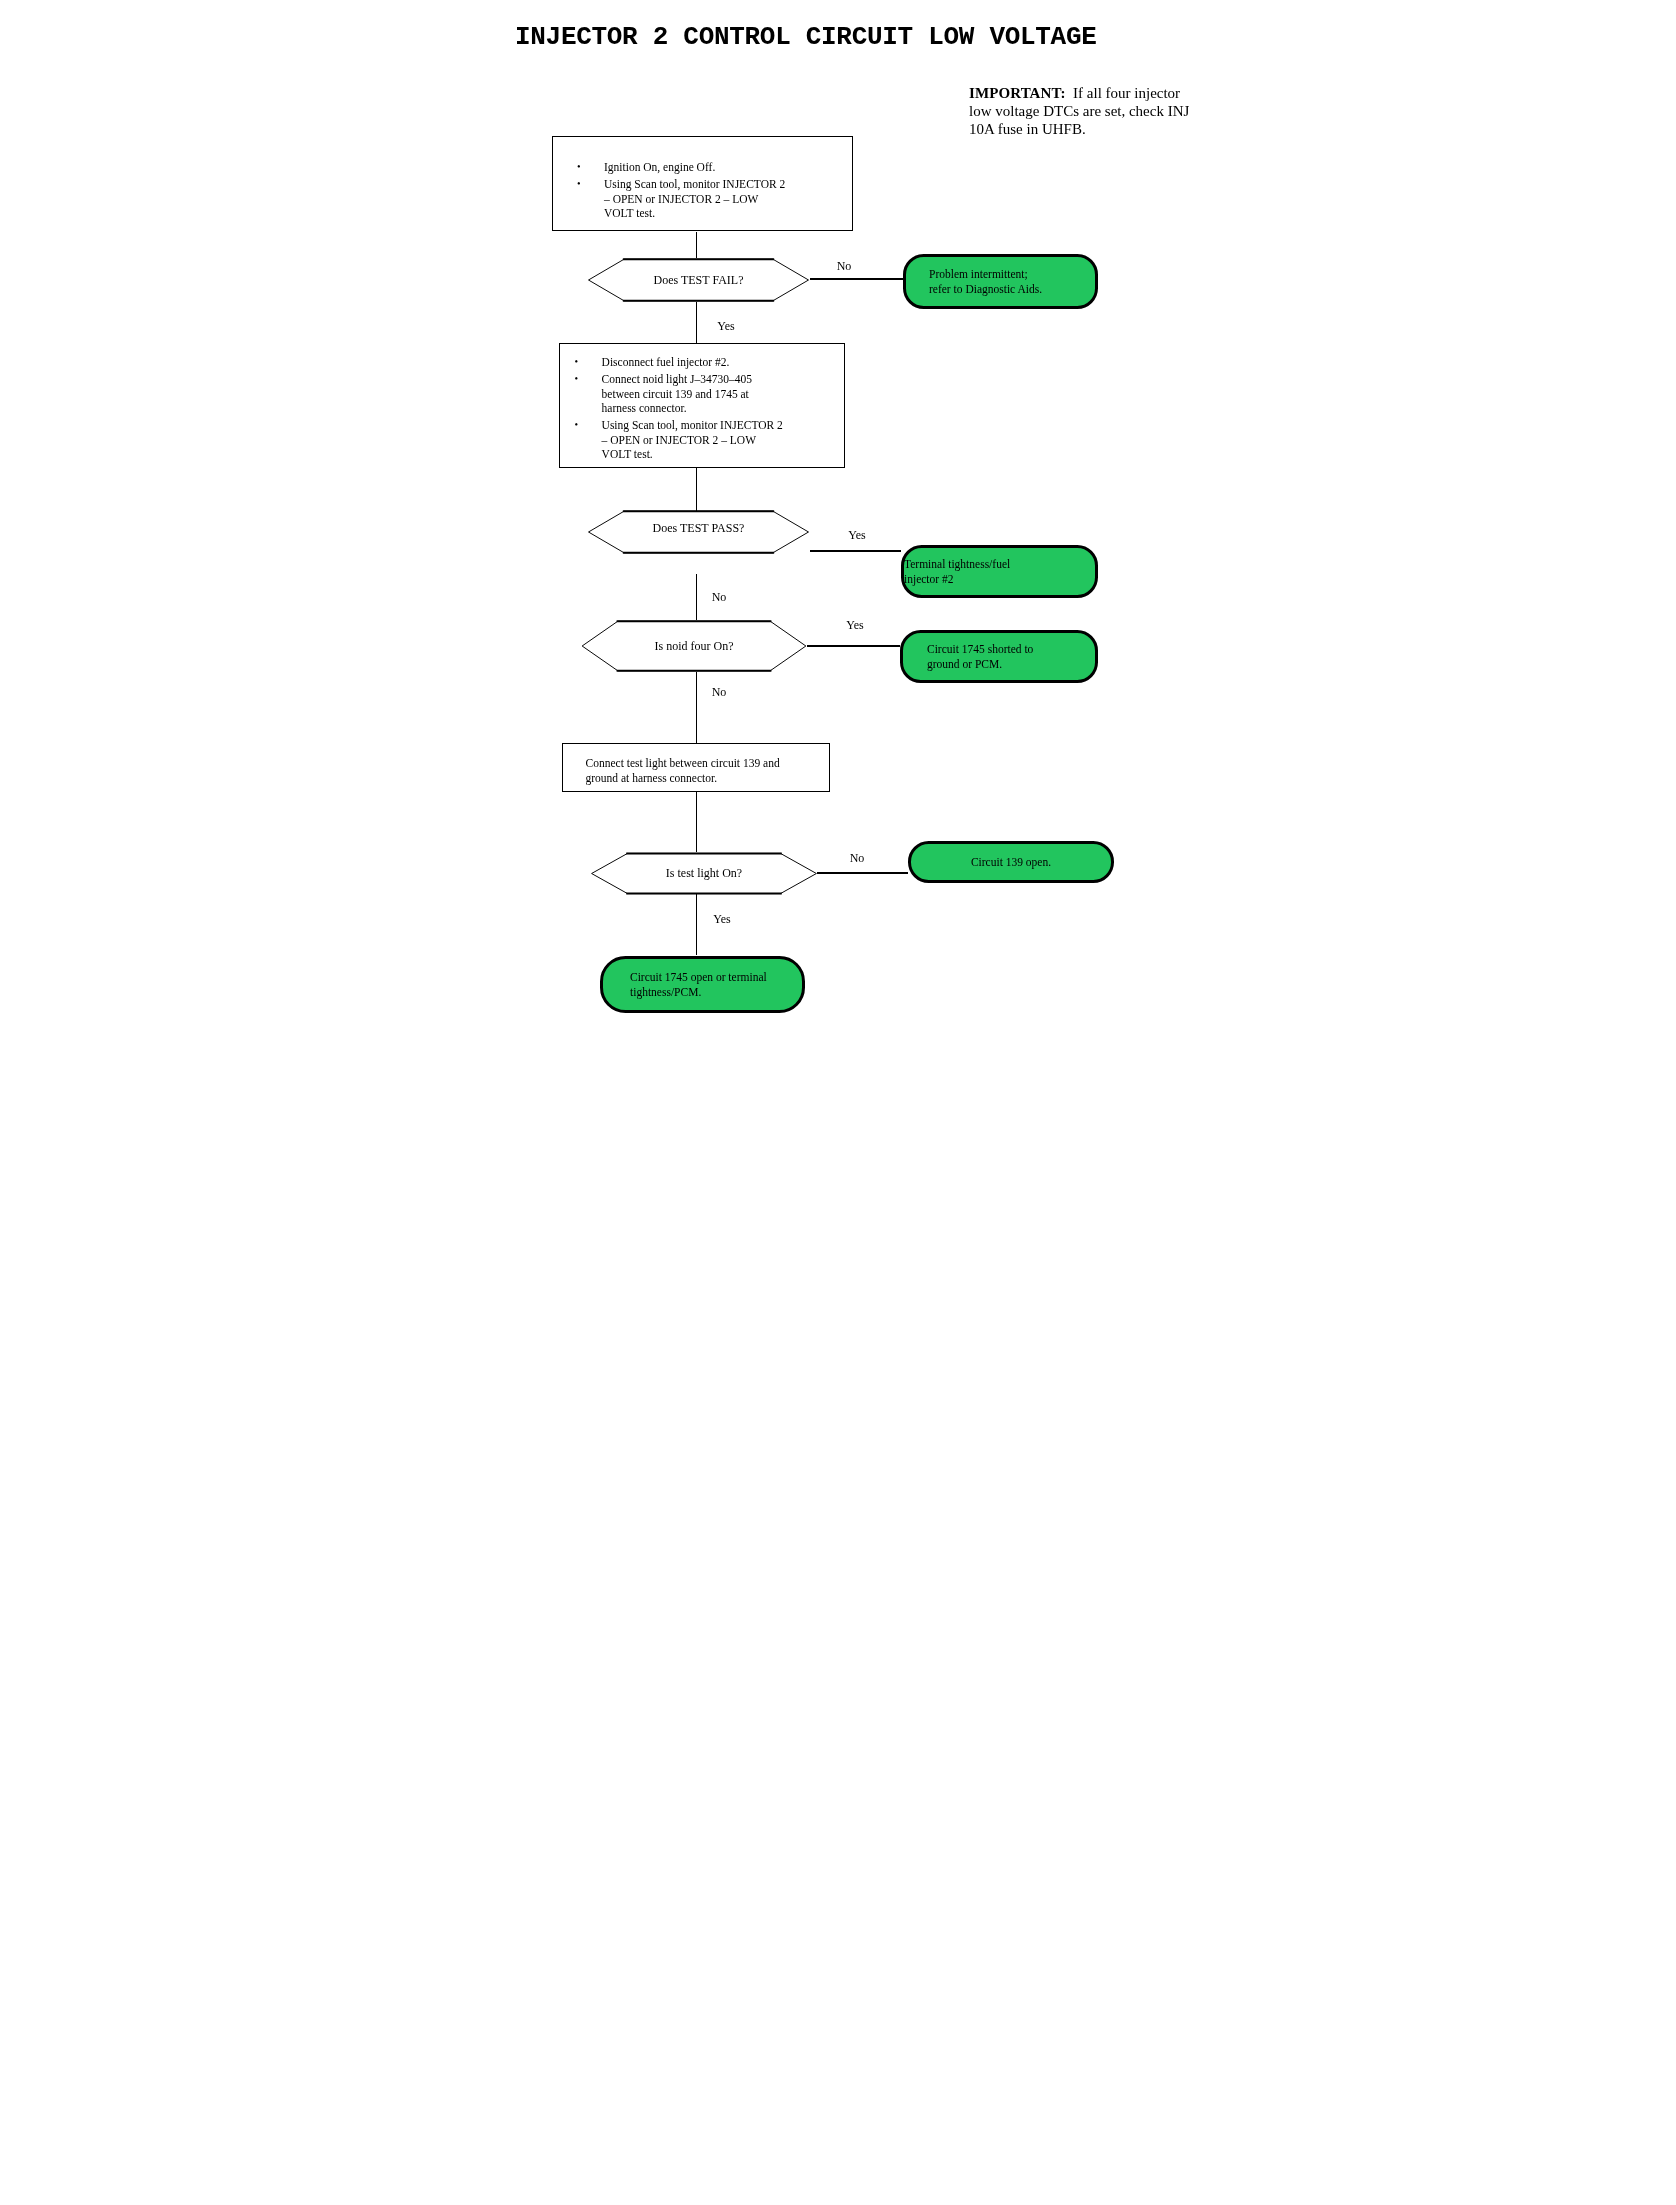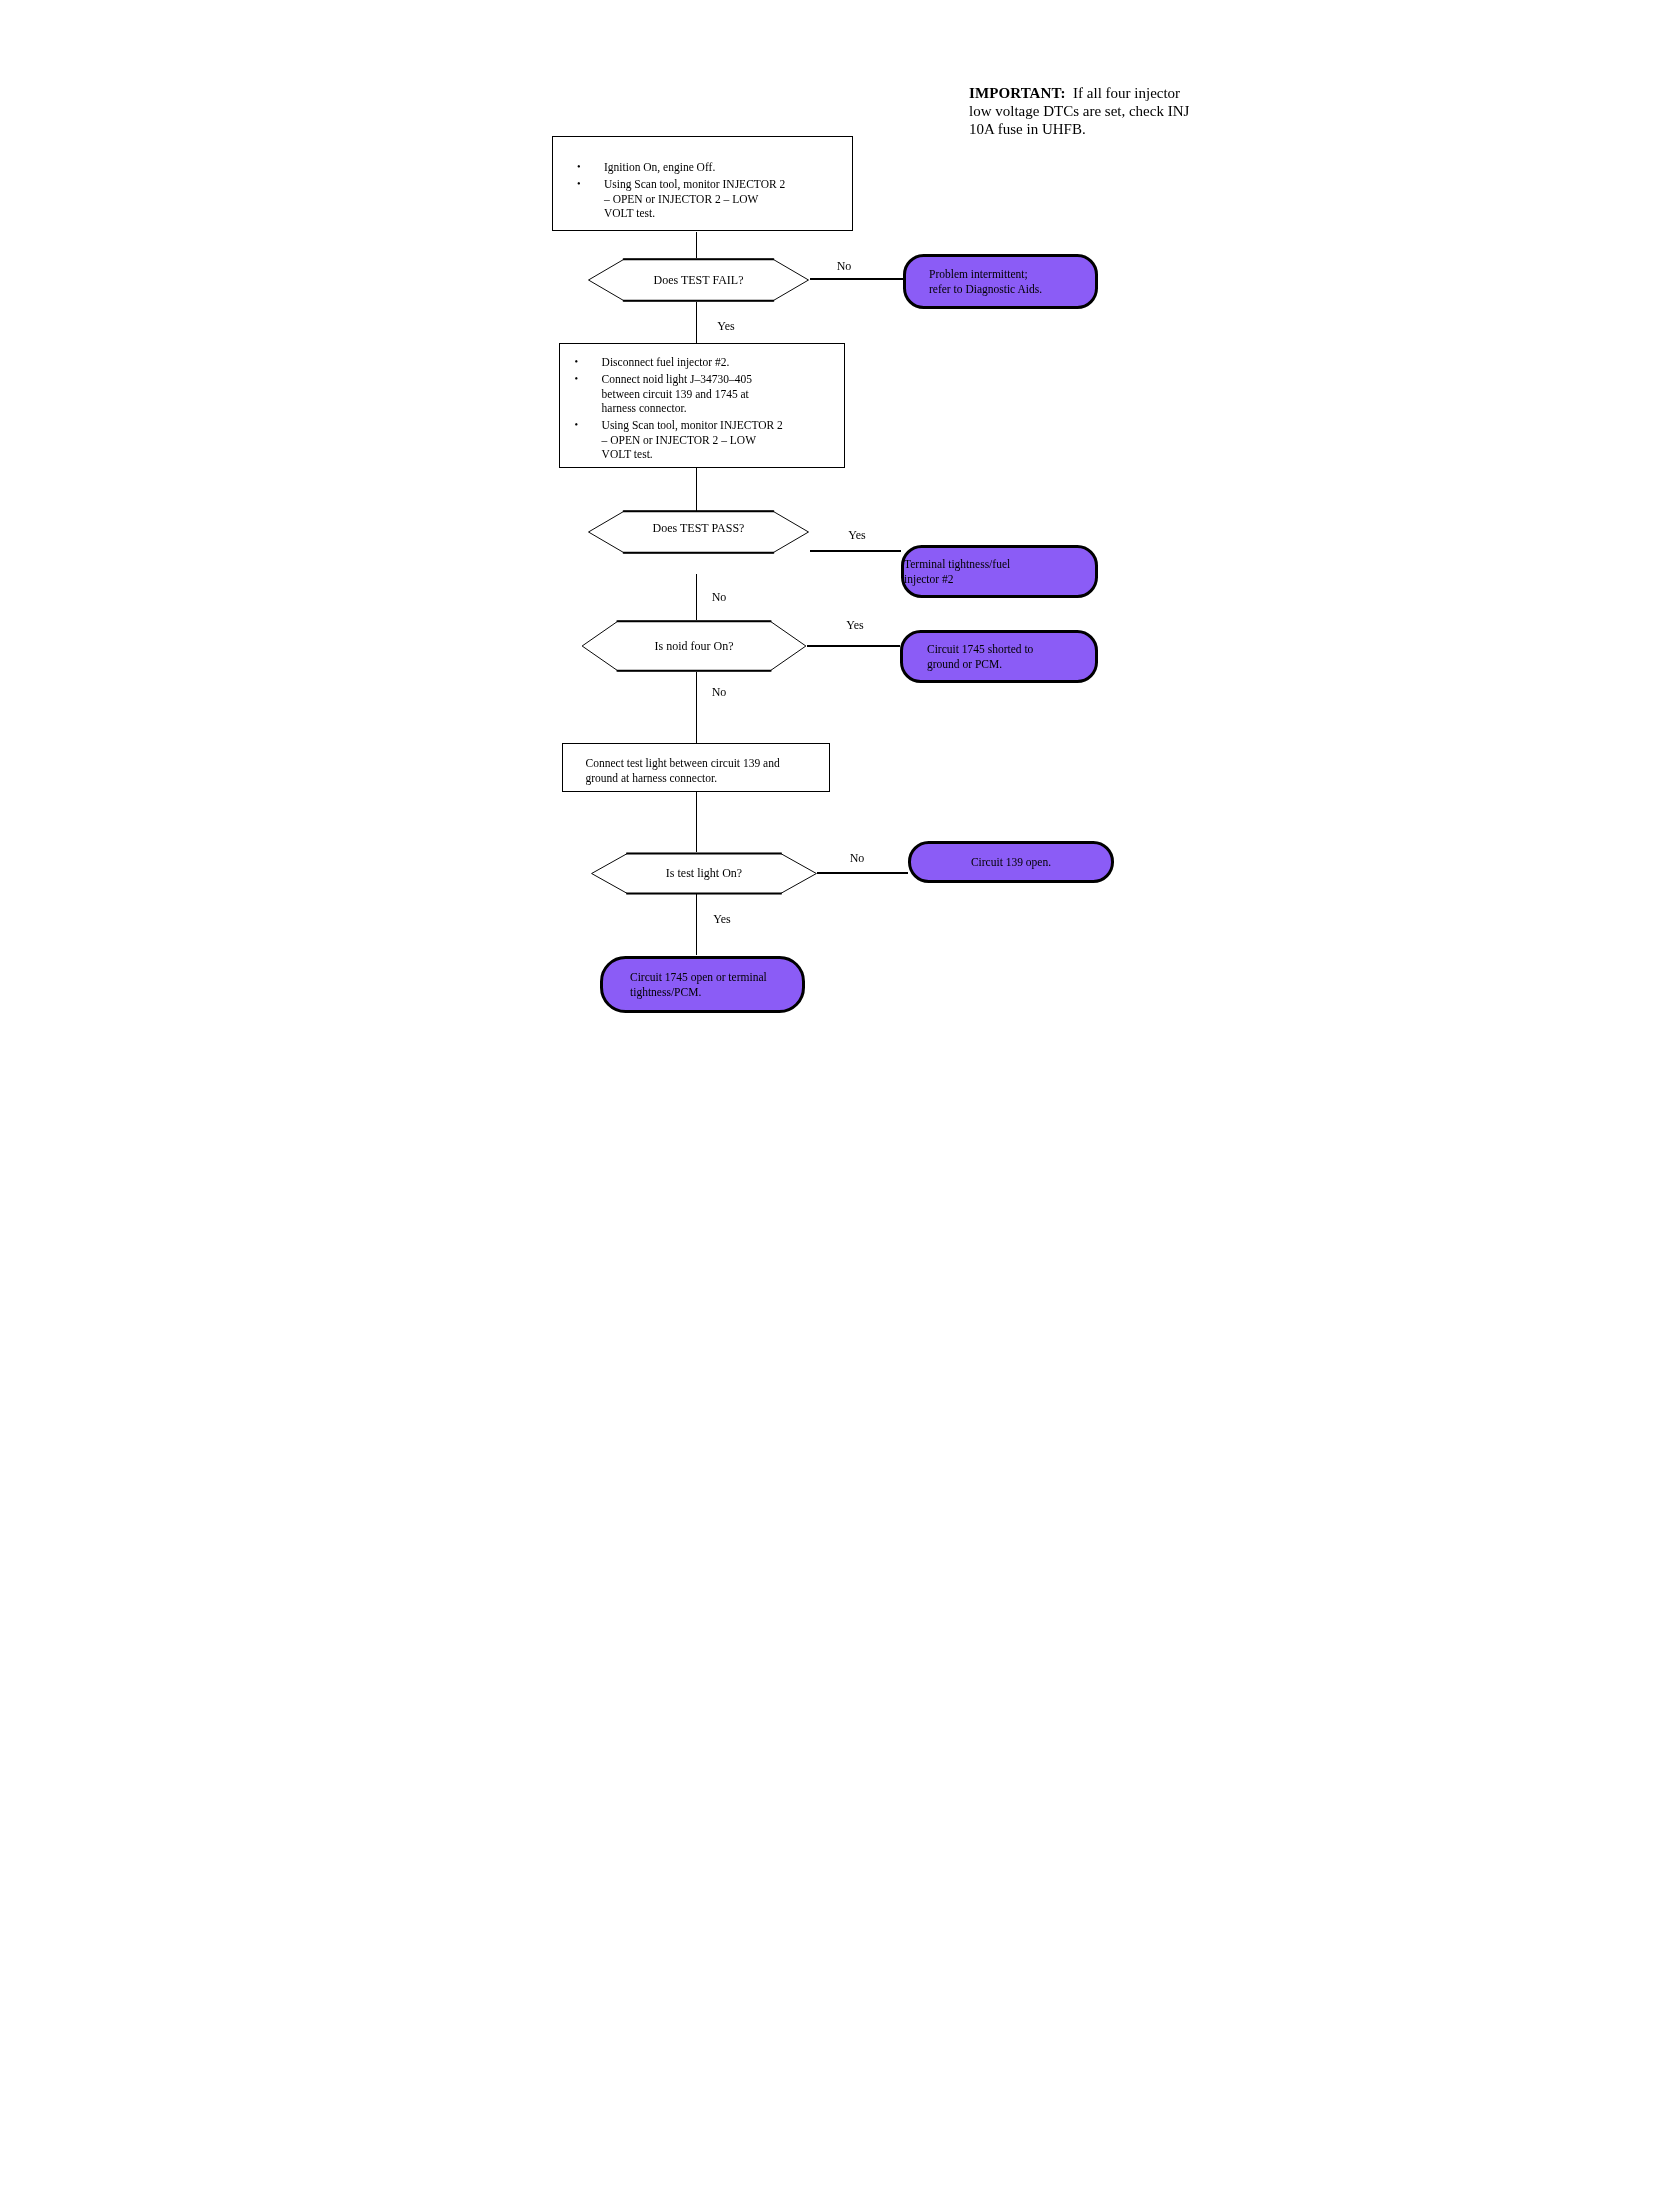--- a/index.html
+++ b/index.html
@@ -68,21 +68,21 @@
     align-items: center;
     justify-content: center;
     font-size: 12px;
     text-align: center;
   }
 
   
   .rbox {
     border: 3.6px solid #000000;
     border-radius: 20.7px;
-    background: #8b5cf6;
+    background: #22c55e;
     box-sizing: border-box;
     display: flex;
     align-items: center;
     font-size: 11.5px;
     line-height: 15px;
   }
   .rbox.centered { justify-content: center; text-align: center; }
   .rbox.capsule { border-radius: 25.5px; }
 
   
@@ -95,20 +95,21 @@
     width: 34px;
     text-align: center;
     line-height: 13.4px;
   }
 </style>
 </head>
 <body>
 
 <div id="page">
 
+  <div class="abs title" style="left:96px; top:22px;">INJECTOR 2 CONTROL CIRCUIT LOW VOLTAGE</div>
 
   <div class="abs important" style="left:503px; top:84px;margin-left:47px;"><b>IMPORTANT:</b>&nbsp;&nbsp;<span class="ml">If all four injector
 low voltage DTCs are set, check INJ
 10A fuse in UHFB.</span></div>
 
   <div class="abs pbox" style="left:133px; top:136px; width:301px; height:95px; padding:23px 6px 0 24px;">
     <div class="bullet-row">
       <span class="bullet-glyph">•</span>
       <span class="bullet-text ml">Ignition On, engine Off.</span>
     </div>

